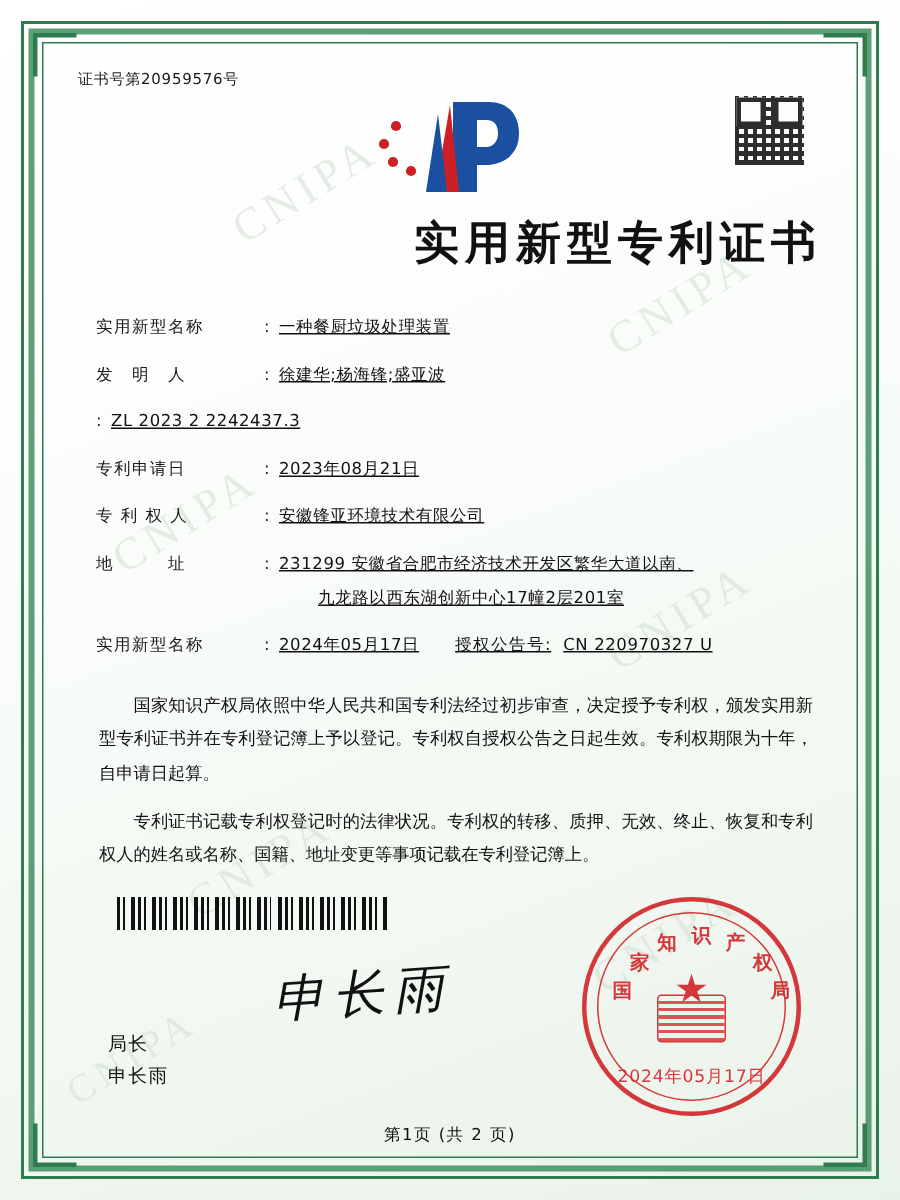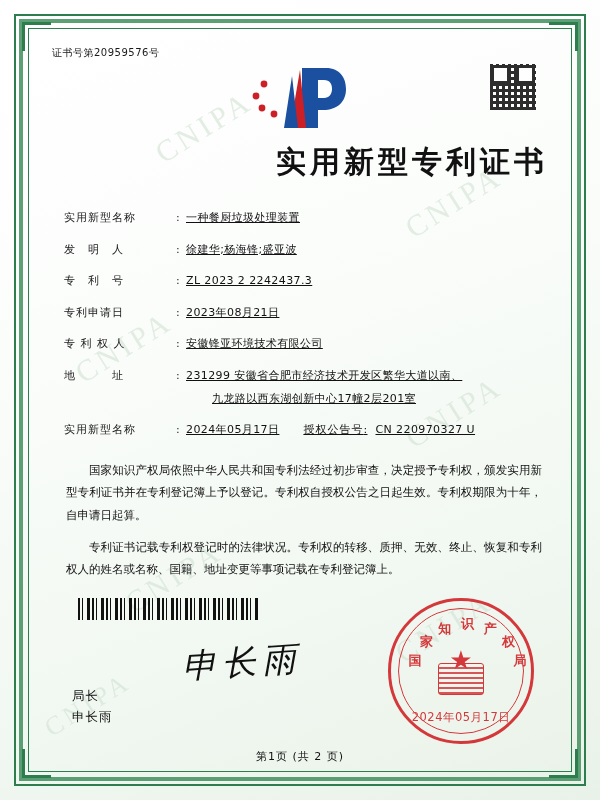--- a/index.html
+++ b/index.html
@@ -361,21 +361,20 @@
         <div class="field-value">一种餐厨垃圾处理装置</div>
       </div>
 
       <div class="field-row">
         <div class="field-label">发　明　人</div>
         <div class="field-colon">:</div>
         <div class="field-value">徐建华;杨海锋;盛亚波</div>
       </div>
 
       <div class="field-row">
-        <div class="field-label">专　利　号</div>
         <div class="field-colon">:</div>
         <div class="field-value">ZL 2023 2 2242437.3</div>
       </div>
 
       <div class="field-row">
         <div class="field-label">专利申请日</div>
         <div class="field-colon">:</div>
         <div class="field-value">2023年08月21日</div>
       </div>
 

